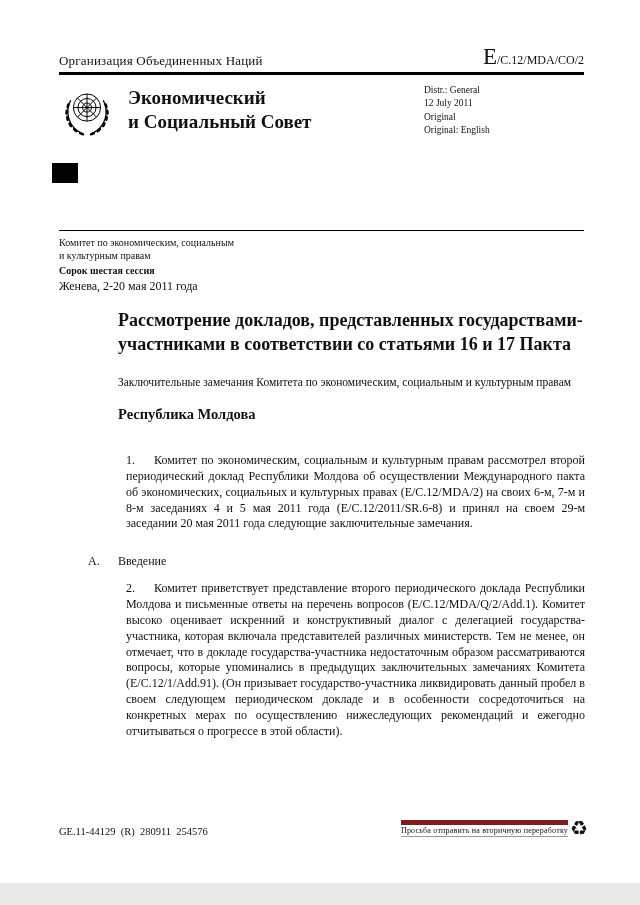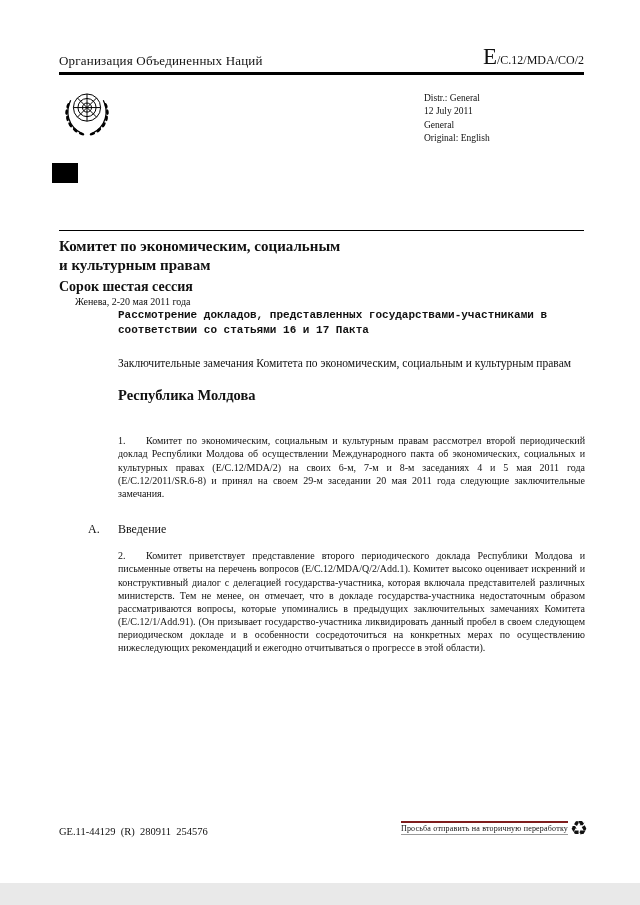--- a/index.html
+++ b/index.html
@@ -15,41 +15,41 @@
   }
   
   .org-name{position:absolute;left:59px;top:53px;font-size:13px;letter-spacing:.2px;}
   .doc-symbol{position:absolute;right:56px;top:44px;text-align:right;white-space:nowrap;}
   .doc-symbol .big{font-size:23px;font-family:"Liberation Serif",serif;}
   .doc-symbol .rest{font-size:12px;}
   .rule-thick{position:absolute;left:59px;top:72px;width:525px;height:3px;background:#000;}
   
   .emblem{position:absolute;left:58px;top:84px;width:58px;height:58px;}
   .council-title{position:absolute;left:128px;top:86px;font-size:19px;font-weight:bold;line-height:1.25;}
-  .distr-block{position:absolute;left:424px;top:92px;font-size:9.5px;line-height:1.4;}
+  .distr-block{position:absolute;left:424px;top:84px;font-size:9.5px;line-height:1.4;}
   .black-box{position:absolute;left:52px;top:163px;width:26px;height:20px;background:#000;}
   .rule-thin{position:absolute;left:59px;top:230px;width:525px;height:1px;background:#000;}
   
   .committee{position:absolute;left:59px;top:237px;line-height:1.25;}
-  .committee .name{font-size:15px;font-weight:bold;}
-  .committee .session{font-size:14px;font-weight:bold;margin-top:3px;}
-  .committee .venue{font-size:10px;margin-top:1px;margin-left:16px;}
+  .committee .name{font-size:10px;font-weight:normal;}
+  .committee .session{font-size:10px;font-weight:bold;margin-top:3px;}
+  .committee .venue{font-size:12px;margin-top:1px;}
   
   .content{position:absolute;left:118px;top:308px;width:467px;}
-  .doc-title{font-size:11px;font-weight:bold;line-height:1.35;margin:0 0 18px 0;font-family:Liberation Mono, monospace;}
+  .doc-title{font-size:18px;font-weight:bold;line-height:1.35;margin:0 0 18px 0;}
   .doc-subtitle{font-size:11.5px;font-weight:normal;line-height:1.35;margin:0 0 16px 0;}
   .country{font-size:14.5px;font-weight:bold;margin:0 0 30px 0;}
-  .para{font-size:10px;line-height:1.32;text-align:justify;margin:0 0 14px 0;}
+  .para{font-size:12px;line-height:1.32;text-align:justify;margin:0 0 14px 8px;}
   .pnum{display:inline-block;min-width:28px;}
   .section-heading{font-size:12px;font-weight:normal;margin:22px 0 12px -30px;}
   .section-heading .letter{display:inline-block;min-width:30px;}
   
   .footer-ref{position:absolute;left:59px;top:826px;font-size:10.5px;white-space:pre;}
   .footer-recycle{position:absolute;right:52px;top:818px;display:flex;align-items:center;gap:2px;}
-  .footer-recycle .note{font-size:8px;letter-spacing:.2px;border-top:2px solid #7f1d1d;border-bottom:1px solid #999;padding:1px 0;}
+  .footer-recycle .note{font-size:8px;letter-spacing:.2px;border-top:5px solid #7f1d1d;border-bottom:1px solid #999;padding:1px 0;}
   .recycle-glyph{font-size:20px;line-height:1;font-family:"DejaVu Sans",sans-serif;}
 </style>
 </head>
 <body>
 
 <div class="page">
 
   <div class="org-name">Организация Объединенных Наций</div>
   <div class="doc-symbol">
     <span class="big">E</span><span class="rest">/C.12/MDA/CO/2</span>
@@ -77,25 +77,29 @@
       <ellipse cx="26" cy="55" rx="3.2" ry="1.5" transform="rotate(20 26 55)"></ellipse>
       <ellipse cx="53" cy="24" rx="3.2" ry="1.5" transform="rotate(70 53 24)"></ellipse>
       <ellipse cx="54.5" cy="31" rx="3.2" ry="1.5" transform="rotate(85 54.5 31)"></ellipse>
       <ellipse cx="53.5" cy="38" rx="3.2" ry="1.5" transform="rotate(-80 53.5 38)"></ellipse>
       <ellipse cx="50.5" cy="45" rx="3.2" ry="1.5" transform="rotate(-60 50.5 45)"></ellipse>
       <ellipse cx="45" cy="51" rx="3.2" ry="1.5" transform="rotate(-40 45 51)"></ellipse>
       <ellipse cx="38" cy="55" rx="3.2" ry="1.5" transform="rotate(-20 38 55)"></ellipse>
     </g>
   </svg>
 
+  <div class="council-title">
+    <div>Экономический</div>
+    <div>и Социальный Совет</div>
+  </div>
 
   <div class="distr-block">
     <div>Distr.: General</div>
     <div>12 July 2011</div>
-    <div>General</div>
+    <div>Original</div>
     <div>Original: English</div>
   </div>
 
   <div class="black-box"></div>
   <div class="rule-thin"></div>
 
   <div class="committee">
     <div class="name">Комитет по экономическим, социальным</div>
     <div class="name">и культурным правам</div>
     <div class="session">Сорок шестая сессия</div>

